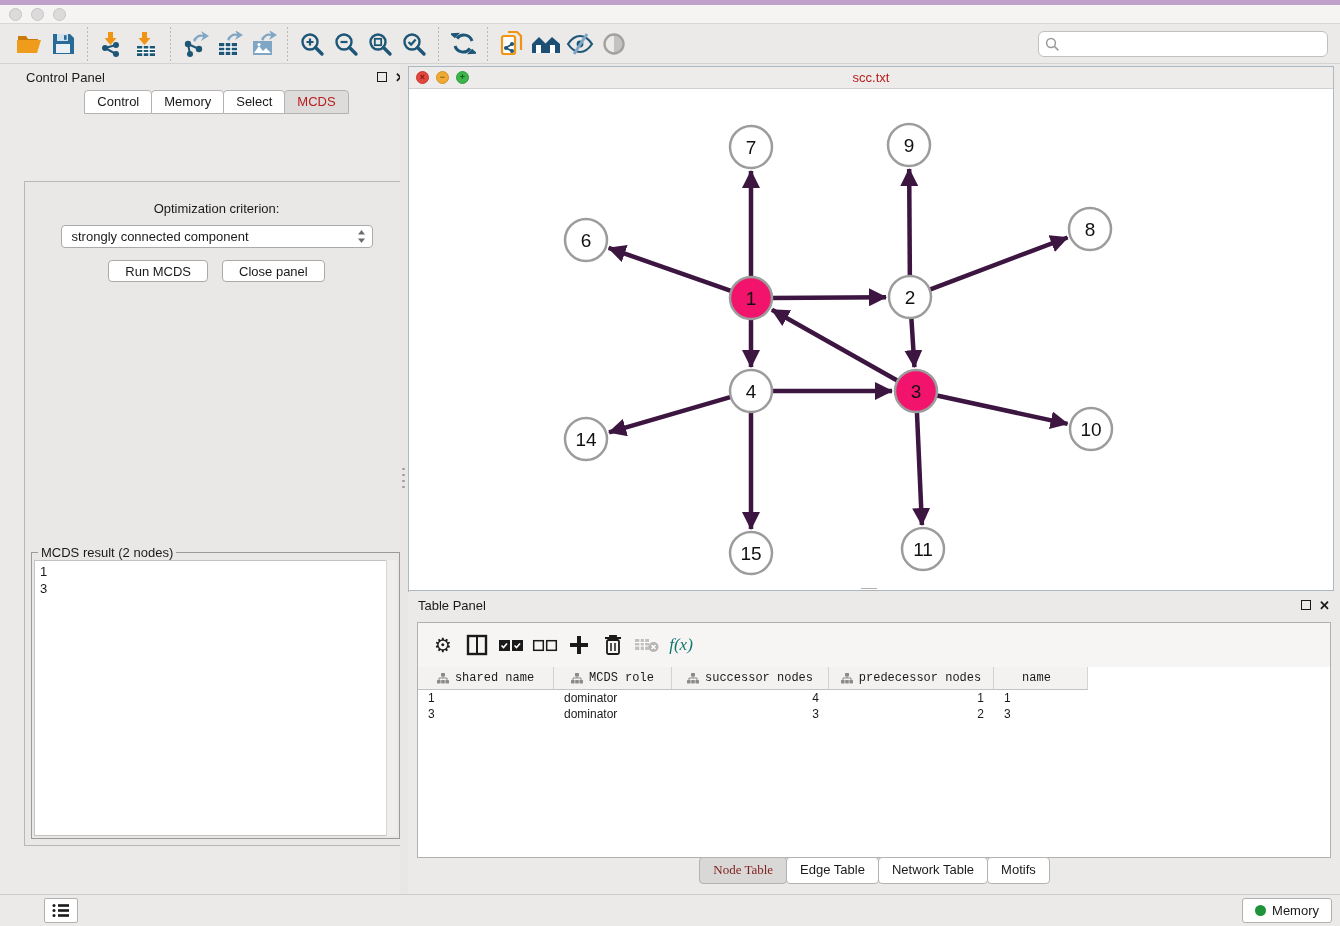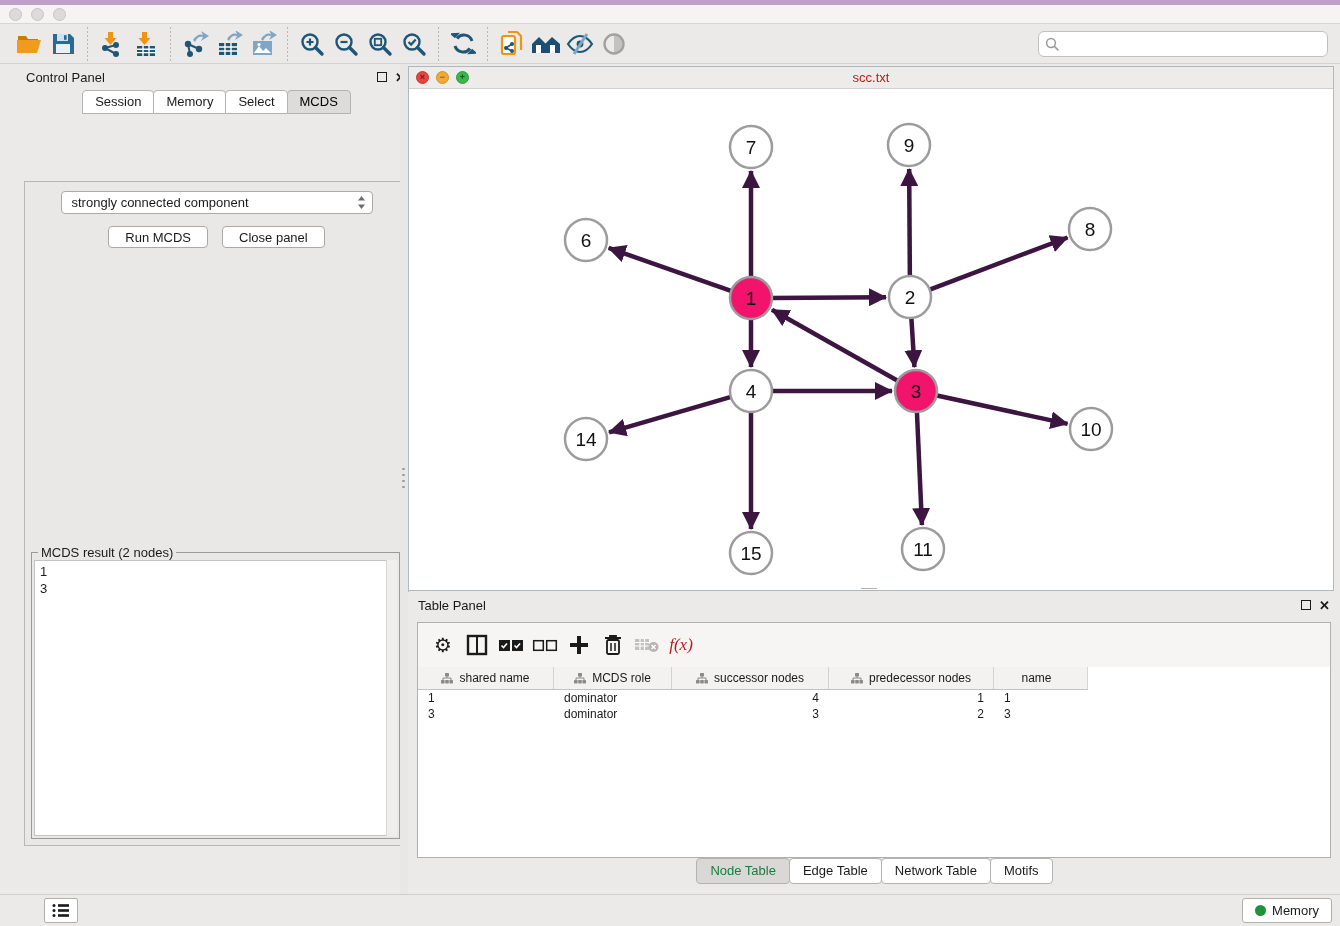--- a/index.html
+++ b/index.html
@@ -36,23 +36,23 @@
   .panel-head { height:26px; display:flex; align-items:center; padding:0 10px; }
   .panel-title { font-size:13px; color:#1a1a1a; }
   .panel-btns { margin-left:auto; display:flex; align-items:center; gap:8px; }
   .float-box { width:10px; height:10px; border:1.5px solid #1a1a1a; display:inline-block; }
   .close-x { font-size:13px; font-weight:bold; color:#1a1a1a; line-height:1; }
 
   
   .tab-row { display:flex; justify-content:center; position:relative; z-index:2; }
   .tab { border:1px solid #B5B3B1; background:#fff; padding:3px 12px 4px; font-size:13px;
          border-radius:4px 4px 0 0; margin-right:-1px; color:#1a1a1a; }
-  .tab.selected { background:#DDDCDB; color:#000000; border-radius:4px 4px 0 0; }
+  .tab.selected { background:#DDDCDB; color:#b91c1c; border-radius:4px 4px 0 0; }
   .bottom-tabs .tab { border-radius:4px; padding:4px 13px 5px; }
-  .bottom-tabs .tab.selected { background:#D9D8D7; color:#15803d; }
+  .bottom-tabs .tab.selected { background:#D9D8D7; color:#7f1d1d;font-family:Liberation Serif, serif; }
 
   .cp-content { position:absolute; left:8px; right:7px; top:117px; bottom:48px;
                 border:1px solid #B9B7B5; background:#EAE8E7; }
   .opt-label { text-align:center; margin-top:19px; font-size:13px; }
   .mac-select { margin:9px auto 0; width:312px; height:23px; background:#fff; border:1px solid #ACAAA8;
                 border-radius:4px; display:flex; align-items:center; padding:0 6px 0 10px; font-size:13px; }
   .mac-select .chev { margin-left:auto; }
   .btn-row { display:flex; justify-content:center; gap:14px; margin-top:12px; }
   .btn { background:#fff; border:1px solid #ACAAA8; border-radius:4px; height:22px; padding:0 16px;
          font-size:13px; font-family:"Liberation Sans",sans-serif; color:#1a1a1a; }
@@ -80,23 +80,23 @@
   .h-grip { position:absolute; left:452px; bottom:-3px; width:16px; height:5px;
             background-image:linear-gradient(#b0b0b0 1px, transparent 1px); background-size:16px 2px; }
 
   
   .table-panel { position:absolute; left:408px; top:592px; width:932px; height:302px; background:#ECEAE8; }
   .tp-box { position:absolute; left:9px; right:9px; top:30px; height:236px; background:#fff;
             border:1px solid #B2B0AE; }
   .tp-toolbar { height:44px; background:#F6F5F4; display:flex; align-items:center; padding:0 10px; gap:4px; }
   .tp-icon { width:30px; height:30px; display:flex; align-items:center; justify-content:center; }
   .gear-glyph { font-size:20px; color:#1a1a1a; font-family:"DejaVu Sans",sans-serif; }
-  .fx-glyph { font-family:"Liberation Serif",serif; font-style:italic; font-size:17px; color:#b91c1c; }
+  .fx-glyph { font-family:"Liberation Serif",serif; font-style:italic; font-size:17px; color:#0f766e; }
   .tbl-header { display:flex; height:23px; background:#F3F2F1; border-bottom:1px solid #C4C2C0; width:670px;
-                border-right:1px solid #D8D6D4; }
+                border-right:1px solid #D8D6D4;font-family:Liberation Mono, monospace; }
   .th { display:flex; align-items:center; justify-content:center; gap:6px; font-size:12px;
         border-right:1px solid #D4D2D0; position:relative; }
   .th:last-child { border-right:none; }
   .tbl-row { display:flex; height:16px; font-size:12px; align-items:center; }
   .td { padding:0 10px; overflow:hidden; white-space:nowrap; }
   .ta-r { text-align:right; }
   .bottom-tabs { position:absolute; left:0; right:0; bottom:10px; display:flex; justify-content:center; }
 
   
   .statusbar { position:absolute; left:0; bottom:0; width:1340px; height:32px; background:#ECEAE8;
@@ -260,26 +260,27 @@
 
 <div class="control-panel">
   <div class="panel-head">
     <span class="panel-title">Control Panel</span>
     <span class="panel-btns">
       <span class="float-box"></span>
       <span class="close-x">✕</span>
     </span>
   </div>
   <div class="tab-row">
-    <span class="tab">Session</span>
+    <span class="tab">Control</span>
     <span class="tab">Memory</span>
     <span class="tab">Select</span>
     <span class="tab selected">MCDS</span>
   </div>
   <div class="cp-content">
+    <div class="opt-label">Optimization criterion:</div>
     <div class="mac-select">
       <span>strongly connected component</span>
       <svg class="chev" width="9" height="15" viewBox="0 0 9 15">
           <path d="M4.5 1L8 5.4H1z" fill="#6F6D6B"></path>
           <path d="M1 9.6h7L4.5 14z" fill="#6F6D6B"></path>
         </svg>
     </div>
     <div class="btn-row">
       <button class="btn">Run MCDS</button>
       <button class="btn">Close panel</button>

